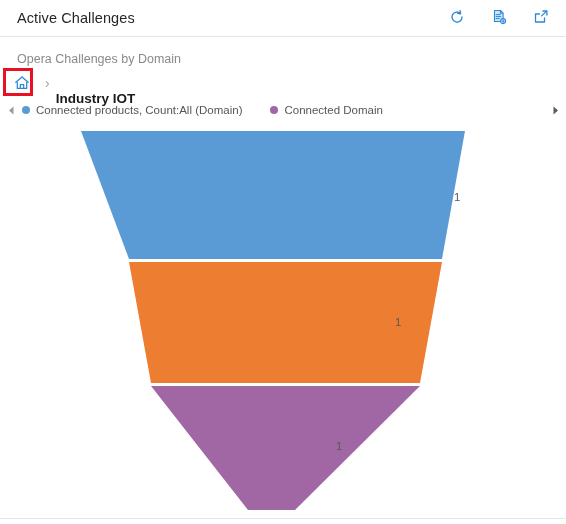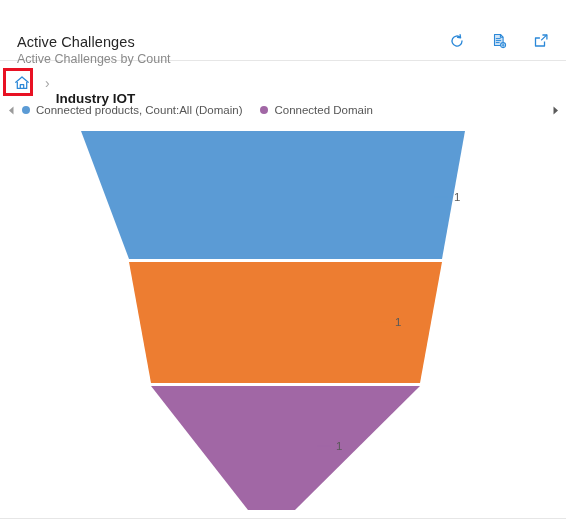--- a/index.html
+++ b/index.html
@@ -16,21 +16,20 @@
   }
 
   
   .card-header {
     position: absolute;
     left: 0; top: 0;
     width: 566px;
     height: 37px;
     box-sizing: border-box;
     border-bottom: 1px solid #e6e6e6;
-    margin-top: 24px;
   }
   .card-title {
     position: absolute;
     left: 17px;
     top: 10px;
     font-size: 14.5px;
     color: #262626;
     letter-spacing: 0.1px;
     white-space: nowrap;
   }
@@ -121,21 +120,21 @@
     align-items: center;
     justify-content: center;
     cursor: pointer;
     flex: 0 0 auto;
   }
   .legend-items {
     display: flex;
     align-items: center;
     overflow: hidden;
     flex: 1 1 auto;
-    gap: 18px;
+    gap: 28px;
   }
   .legend-item {
     display: flex;
     align-items: center;
     white-space: nowrap;
     cursor: pointer;
     flex: 0 0 auto;
   }
   .legend-dot {
     width: 8px;
@@ -200,21 +199,21 @@
     <div class="hdr-icon">
       <svg width="16" height="16" viewBox="0 0 16 16">
         <path d="M11.5 8.6 v4.4 h-9 v-8 h4.4" fill="none" stroke="#2b88d8" stroke-width="1.3" stroke-linejoin="round"></path>
         <path d="M8.6 6.9 L13.6 2.1" fill="none" stroke="#2b88d8" stroke-width="1.3" stroke-linecap="round"></path>
         <path d="M9.9 2 h4 v4" fill="none" stroke="#2b88d8" stroke-width="1.3" stroke-linejoin="round" stroke-linecap="round"></path>
       </svg>
     </div>
   </div>
 </div>
 
-<div class="chart-subtitle">Active Challenges by Count</div>
+<div class="chart-subtitle">Opera Challenges by Domain</div>
 
 <div class="breadcrumb">
   <div class="home-btn">
     <svg width="18" height="18" viewBox="0 0 18 18">
       <path d="M9 3 L15.2 8.3 M9 3 L2.8 8.3" fill="none" stroke="#2b88d8" stroke-width="1.25" stroke-linecap="round"></path>
       <path d="M4.3 8 v6.4 h9.4 v-6.4" fill="none" stroke="#2b88d8" stroke-width="1.25" stroke-linejoin="round"></path>
       <path d="M7.3 14.4 v-3.7 h3.4 v3.7" fill="none" stroke="#2b88d8" stroke-width="1.25" stroke-linejoin="round"></path>
     </svg>
   </div>
   <span class="crumb-sep">›</span>

